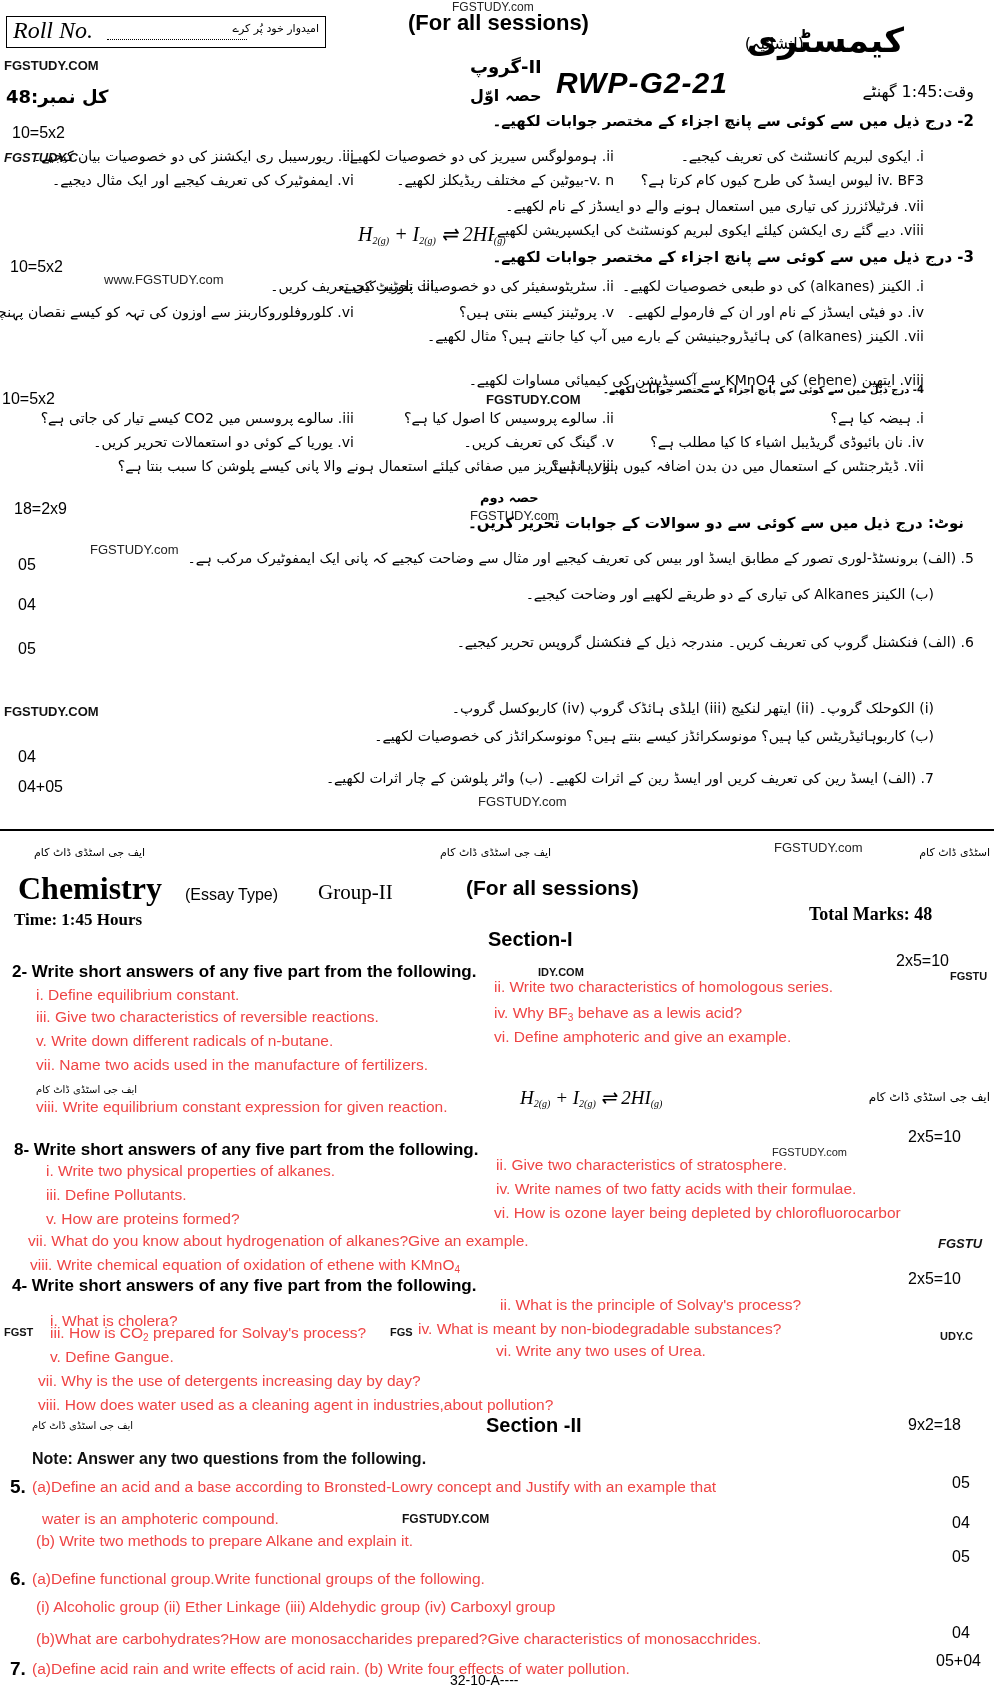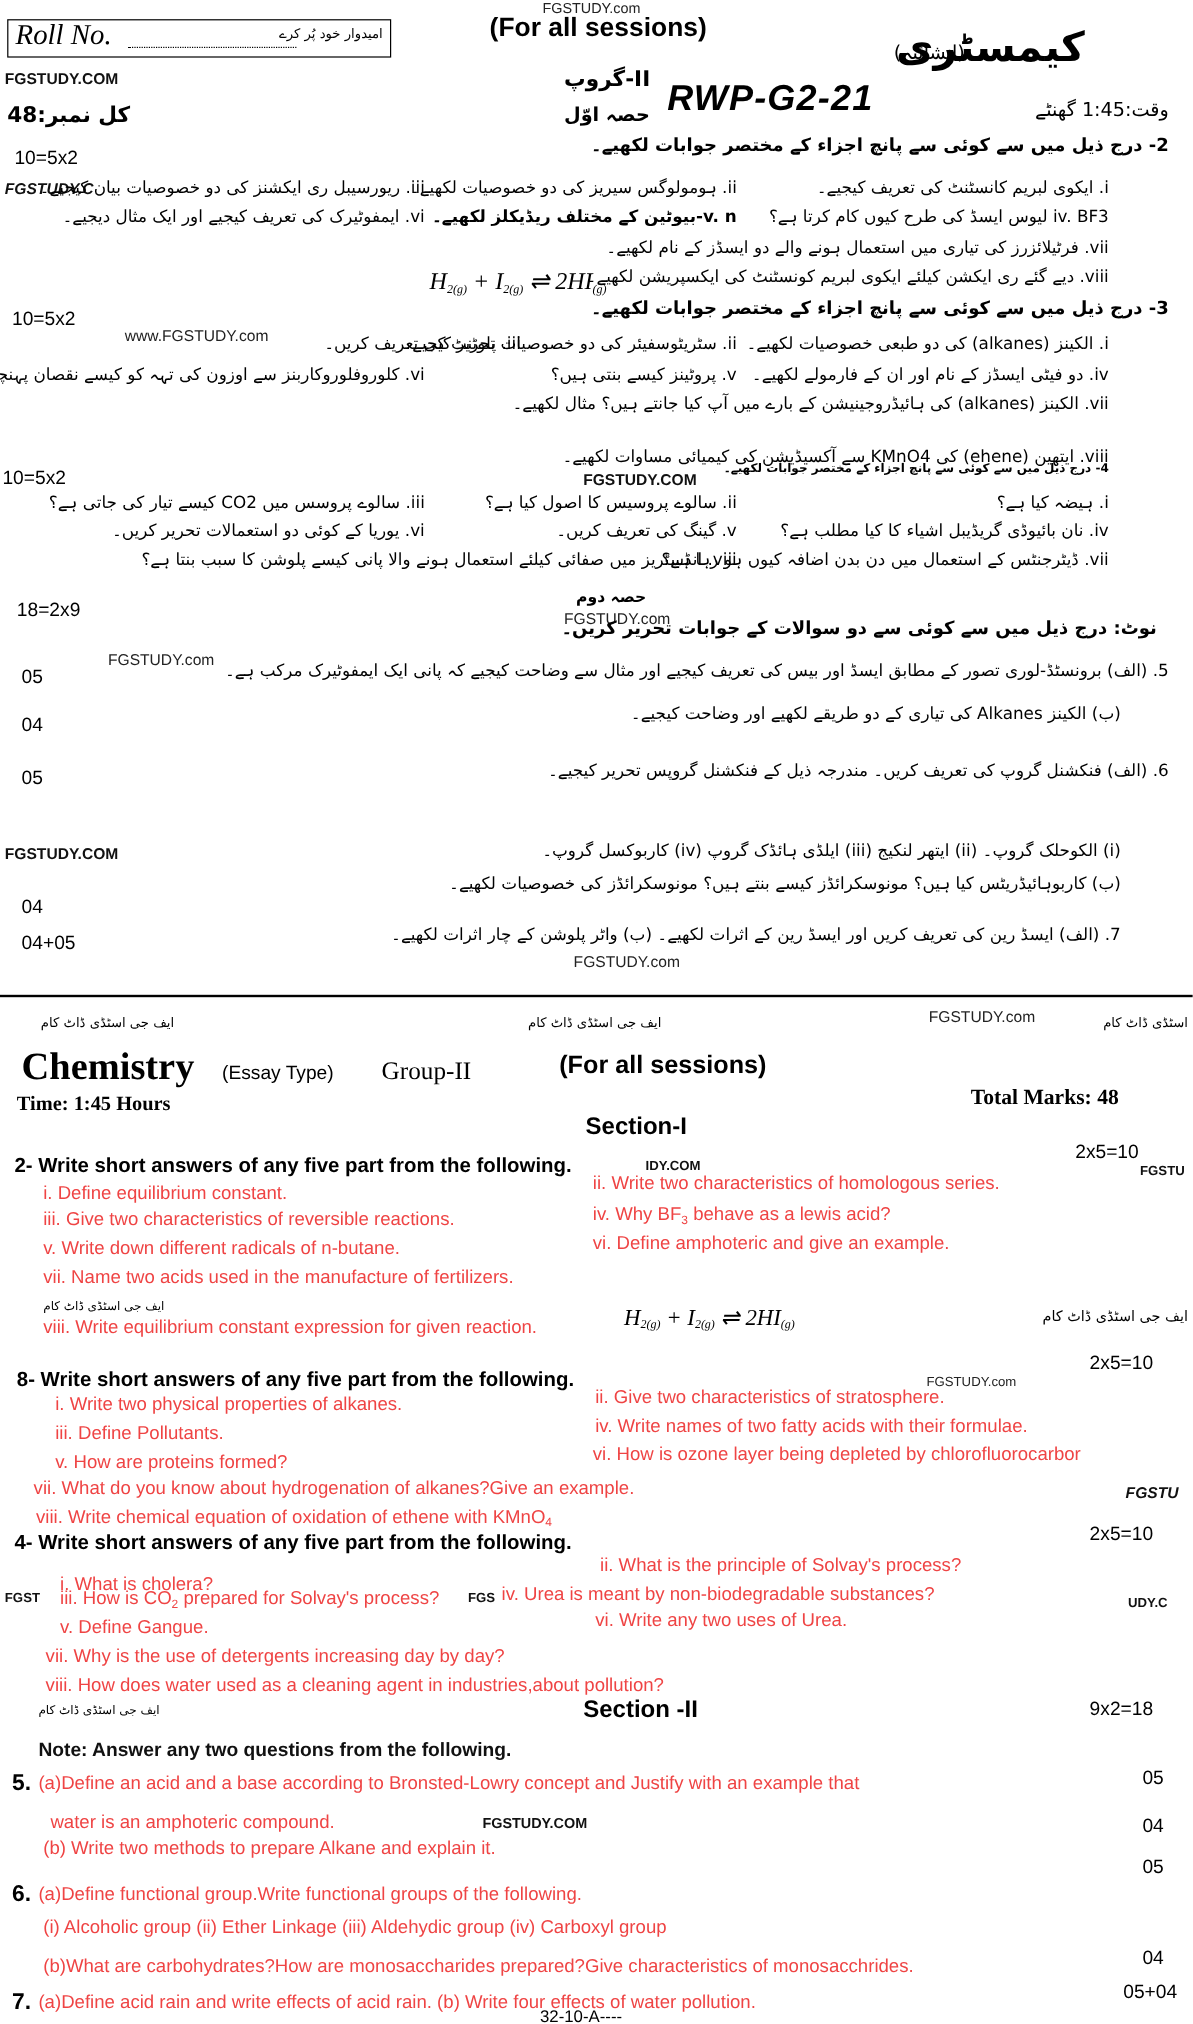--- a/index.html
+++ b/index.html
@@ -43,21 +43,21 @@
 <div class="abs sans" style="left:556px;top:66px;font-size:30px;font-weight:900;font-style:italic;letter-spacing:1px;">RWP-G2-21</div>
 <div class="abs urdu" style="right:20px;top:82px;font-size:16px;">وقت:1:45 گھنٹے</div>
 
 <div class="abs marks" style="left:12px;top:124px;">10=5x2</div>
 <div class="abs urdu" style="right:20px;top:112px;font-size:15px;font-weight:bold;"><span>2</span>- <span>درج ذیل میں سے کوئی سے پانچ اجزاء کے مختصر جوابات لکھیے۔</span></div>
 <div class="abs wmb" style="left:4px;top:150px;font-style:italic;">FGSTUDY.C</div>
 <div class="abs urdu" style="right:640px;top:148px;"><span>iii</span>. <span>ریورسیبل ری ایکشنز کی دو خصوصیات بیان کیجیے۔</span></div>
 <div class="abs urdu" style="right:380px;top:148px;"><span>ii</span>. <span>ہومولوگس سیریز کی دو خصوصیات لکھیے۔</span></div>
 <div class="abs urdu" style="right:70px;top:148px;"><span>i</span>. <span>ایکوی لبریم کانسٹنٹ کی تعریف کیجیے۔</span></div>
 <div class="abs urdu" style="right:640px;top:172px;"><span>vi</span>. <span>ایمفوٹیرک کی تعریف کیجیے اور ایک مثال دیجیے۔</span></div>
-<div class="abs urdu" style="right:380px;top:172px;font-weight:bold;"><span>v</span>. <span>n-بیوٹین کے مختلف ریڈیکلز لکھیے۔</span></div>
+<div class="abs urdu" style="right:380px;top:172px;"><span>v</span>. <span>n-بیوٹین کے مختلف ریڈیکلز لکھیے۔</span></div>
 <div class="abs urdu" style="right:70px;top:172px;"><span>iv</span>. <span>BF3 لیوس ایسڈ کی طرح کیوں کام کرتا ہے؟</span></div>
 <div class="abs urdu" style="right:70px;top:198px;"><span>vii</span>. <span>فرٹیلائزرز کی تیاری میں استعمال ہونے والے دو ایسڈز کے نام لکھیے۔</span></div>
 <div class="abs eq" style="left:358px;top:222px;">H<sub class="sub">2(g)</sub> + I<sub class="sub">2(g)</sub> ⇌ 2HI<sub class="sub">(g)</sub></div>
 <div class="abs urdu" style="right:70px;top:222px;"><span>viii</span>. <span>دیے گئے ری ایکشن کیلئے ایکوی لبریم کونسٹنٹ کی ایکسپریشن لکھیے۔</span></div>
 
 <div class="abs marks" style="left:10px;top:258px;">10=5x2</div>
 <div class="abs urdu" style="right:20px;top:248px;font-size:15px;font-weight:bold;"><span>3</span>- <span>درج ذیل میں سے کوئی سے پانچ اجزاء کے مختصر جوابات لکھیے۔</span></div>
 <div class="abs wm" style="left:104px;top:272px;">www.FGSTUDY.com</div>
 <div class="abs urdu" style="right:560px;top:278px;"><span>iii</span>. <span>پلوٹنٹ کی تعریف کریں۔</span></div>
 <div class="abs urdu" style="right:380px;top:278px;"><span>ii</span>. <span>سٹریٹوسفیئر کی دو خصوصیات تحریر کیجیے۔</span></div>
@@ -146,21 +146,21 @@
 <div class="abs wmb" style="left:938px;top:1236px;font-style:italic;">FGSTU</div>
 <div class="abs en-item" style="left:30px;top:1256px;"><span>viii.</span> Write chemical equation of oxidation of ethene with KMnO<sub class="sub">4</sub></div>
 
 <div class="abs en-q" style="left:12px;top:1276px;">4- Write short answers of any five part from the following.</div>
 <div class="abs marks" style="left:908px;top:1270px;">2x5=10</div>
 <div class="abs en-item" style="left:50px;top:1300px;margin-top:12px;"><span>i.</span> <span>What is cholera?</span></div>
 <div class="abs en-item" style="left:500px;top:1296px;"><span>ii.</span> <span>What is the principle of Solvay's process?</span></div>
 <div class="abs wmb" style="left:4px;top:1326px;font-size:11px;">FGST</div>
 <div class="abs en-item" style="left:50px;top:1324px;"><span>iii.</span> How is CO<sub class="sub">2</sub> prepared for Solvay's process?</div>
 <div class="abs wmb" style="left:390px;top:1326px;font-size:11px;">FGS</div>
-<div class="abs en-item" style="left:418px;top:1320px;"><span>iv.</span> <span>Urea is meant by non-biodegradable substances?</span></div>
+<div class="abs en-item" style="left:418px;top:1320px;"><span>iv.</span> <span>What is meant by non-biodegradable substances?</span></div>
 <div class="abs wmb" style="left:940px;top:1330px;font-size:11px;">UDY.C</div>
 <div class="abs en-item" style="left:50px;top:1348px;"><span>v.</span> <span>Define Gangue.</span></div>
 <div class="abs en-item" style="left:496px;top:1342px;"><span>vi.</span> <span>Write any two uses of Urea.</span></div>
 <div class="abs en-item" style="left:38px;top:1372px;"><span>vii.</span> <span>Why is the use of detergents increasing day by day?</span></div>
 <div class="abs en-item" style="left:38px;top:1396px;"><span>viii.</span> <span>How does water used as a cleaning agent in industries,about pollution?</span></div>
 
 <div class="abs urdu" style="left:32px;top:1420px;font-size:10px;">ایف جی اسٹڈی ڈاٹ کام</div>
 <div class="abs sans" style="left:486px;top:1414px;font-size:20px;font-weight:bold;">Section -II</div>
 <div class="abs marks" style="left:908px;top:1416px;">9x2=18</div>
 <div class="abs en-item" style="left:32px;top:1450px;font-size:16px;font-weight:bold;color:#111;">Note:  Answer any two questions from the following.</div>

